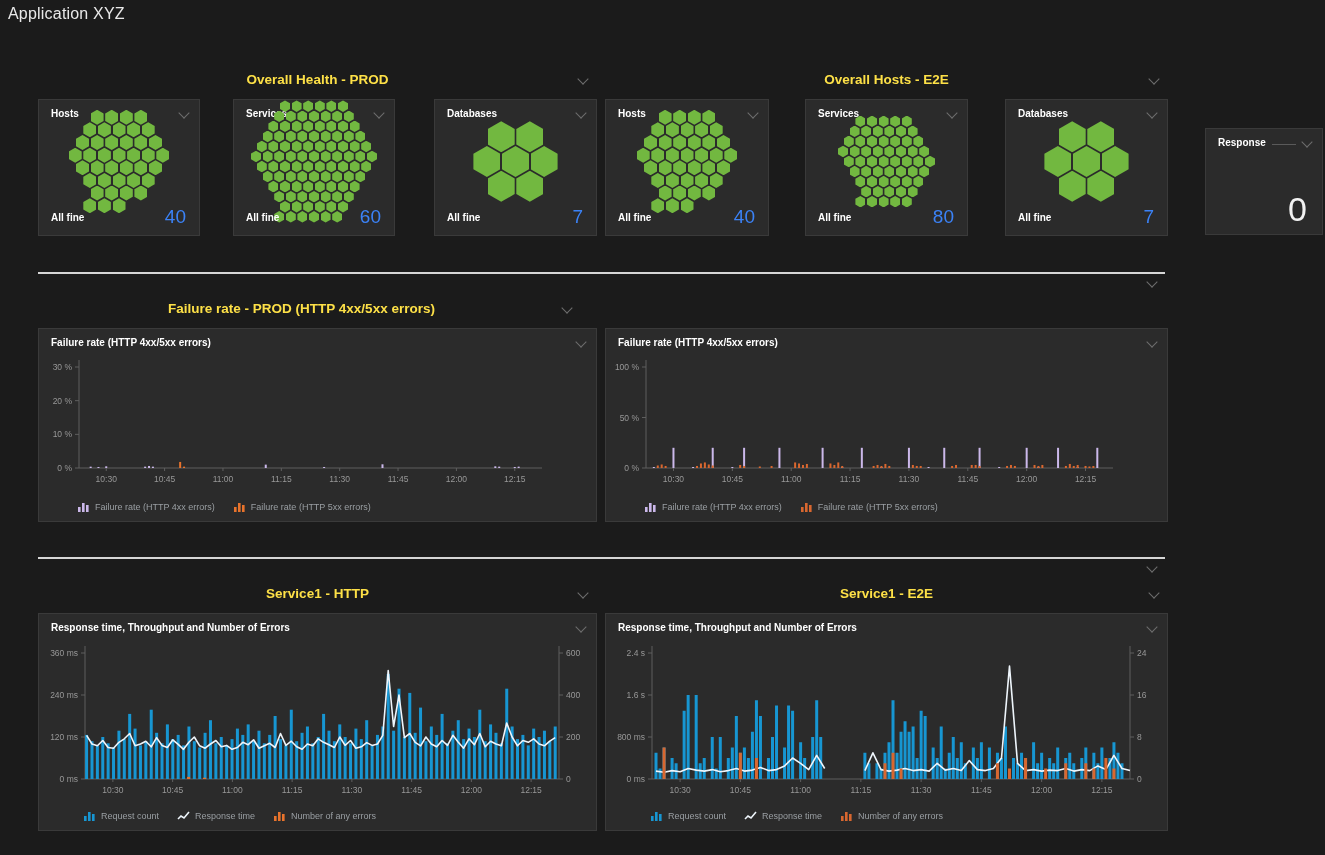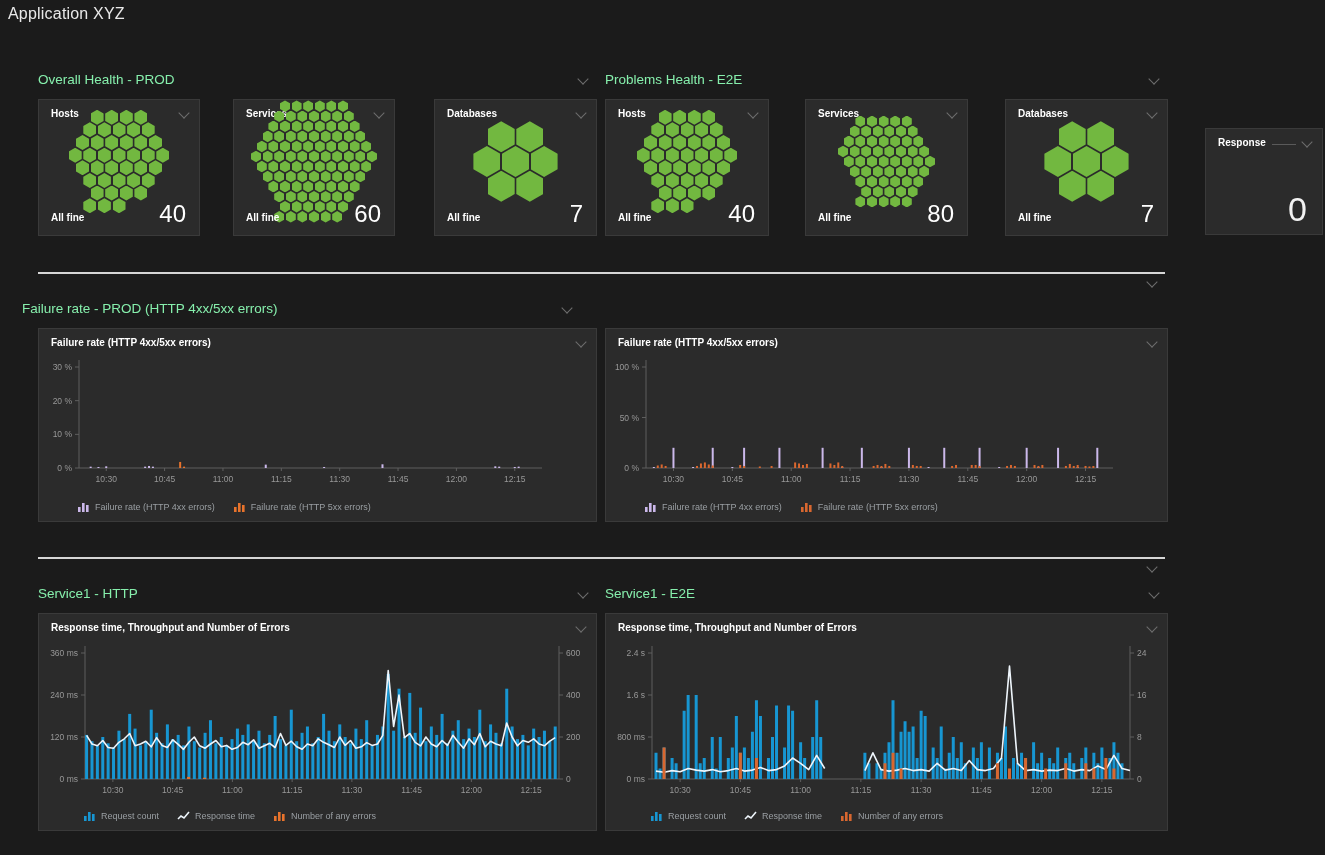--- a/index.html
+++ b/index.html
@@ -1,49 +1,49 @@
 <!DOCTYPE html>
 <html><head>
 <meta charset="utf-8">
 <style>
   html,body{margin:0;padding:0;background:#141414;}
   body{font-family:"Liberation Sans",sans-serif;}
   #app{position:relative;width:1325px;height:855px;background:#1b1b1b;overflow:hidden;}
   .page-title{position:absolute;left:8px;top:5px;font-size:16px;font-weight:400;color:#e9e9e9;letter-spacing:.2px;}
-  .sec-h{position:absolute;height:20px;color:#86efac;font-size:13.5px;font-weight:400;}
+  .sec-h{position:absolute;height:20px;color:#fde047;font-size:13.5px;font-weight:700;text-align:center;}
   .chev{display:inline-block;width:7px;height:7px;border-right:1.5px solid #6e6e6e;border-bottom:1.5px solid #6e6e6e;transform:rotate(45deg);}
   .sec-h .chev{position:absolute;right:10px;top:3px;}
   .divider{position:absolute;left:38px;width:1127px;height:2px;background:#d6d6d6;}
   .div-chev{position:absolute;left:1148px;}
   .tile{position:absolute;background:#2b2b2b;border:1px solid #3a3a3a;box-sizing:border-box;}
   .tile-title{position:absolute;left:12px;top:8px;font-size:10px;font-weight:700;color:#ffffff;}
   .tile-chev{position:absolute;right:11px;top:9px;}
   .hex-wrap{position:absolute;left:0;top:20px;right:0;bottom:32px;}
   .hex{position:absolute;clip-path:polygon(50% 0%,100% 25%,100% 75%,50% 100%,0% 75%,0% 25%);}
   .all-fine{position:absolute;left:12px;bottom:12px;font-size:10px;font-weight:700;color:#ffffff;}
-  .count{position:absolute;right:13px;bottom:7px;font-size:24px;font-weight:400;color:#ffffff;}
+  .count{position:absolute;right:13px;bottom:7px;font-size:19px;font-weight:400;color:#3b82f6;}
   .problems-dash{position:absolute;left:66px;top:15px;width:24px;height:1px;background:#5a5a5a;}
   .problems-count{position:absolute;right:15px;bottom:5px;font-size:34px;font-weight:300;color:#f2f2f2;}
   svg.chart{position:absolute;left:0;top:0;}
   .legend{position:absolute;display:flex;gap:18px;align-items:center;}
   .leg-item{display:flex;align-items:center;gap:5px;font-size:9px;color:#9a9fa3;}
   .axis-text{font-family:"Liberation Sans",sans-serif;font-size:8.5px;fill:#989898;}
 </style>
 </head>
 <body>
 
 <div id="app">
   <div class="page-title">Application XYZ</div>
 
   <div class="sec-h" style="left:38px;top:72px;width:559px;">
     <span>Overall Health - PROD</span>
     <span class="chev"></span>
   </div>
   <div class="sec-h" style="left:605px;top:72px;width:563px;">
-    <span>Problems Health - E2E</span>
+    <span>Overall Hosts - E2E</span>
     <span class="chev"></span>
   </div>
 
   <div id="health-row">
       <div class="tile" style="left: 38px; top: 99px; width: 162px; height: 137px;">
     <div class="tile-title">Hosts</div>
     <span class="chev tile-chev"></span>
     <div class="hex-wrap">
           <div class="hex" style="width: 13px; height: 15.015px; background: rgb(114, 184, 64); left: 73.5px; top: 27.6672px;"></div>
           <div class="hex" style="width: 13px; height: 15.015px; background: rgb(114, 184, 64); left: 66.2px; top: 40.3178px;"></div>

